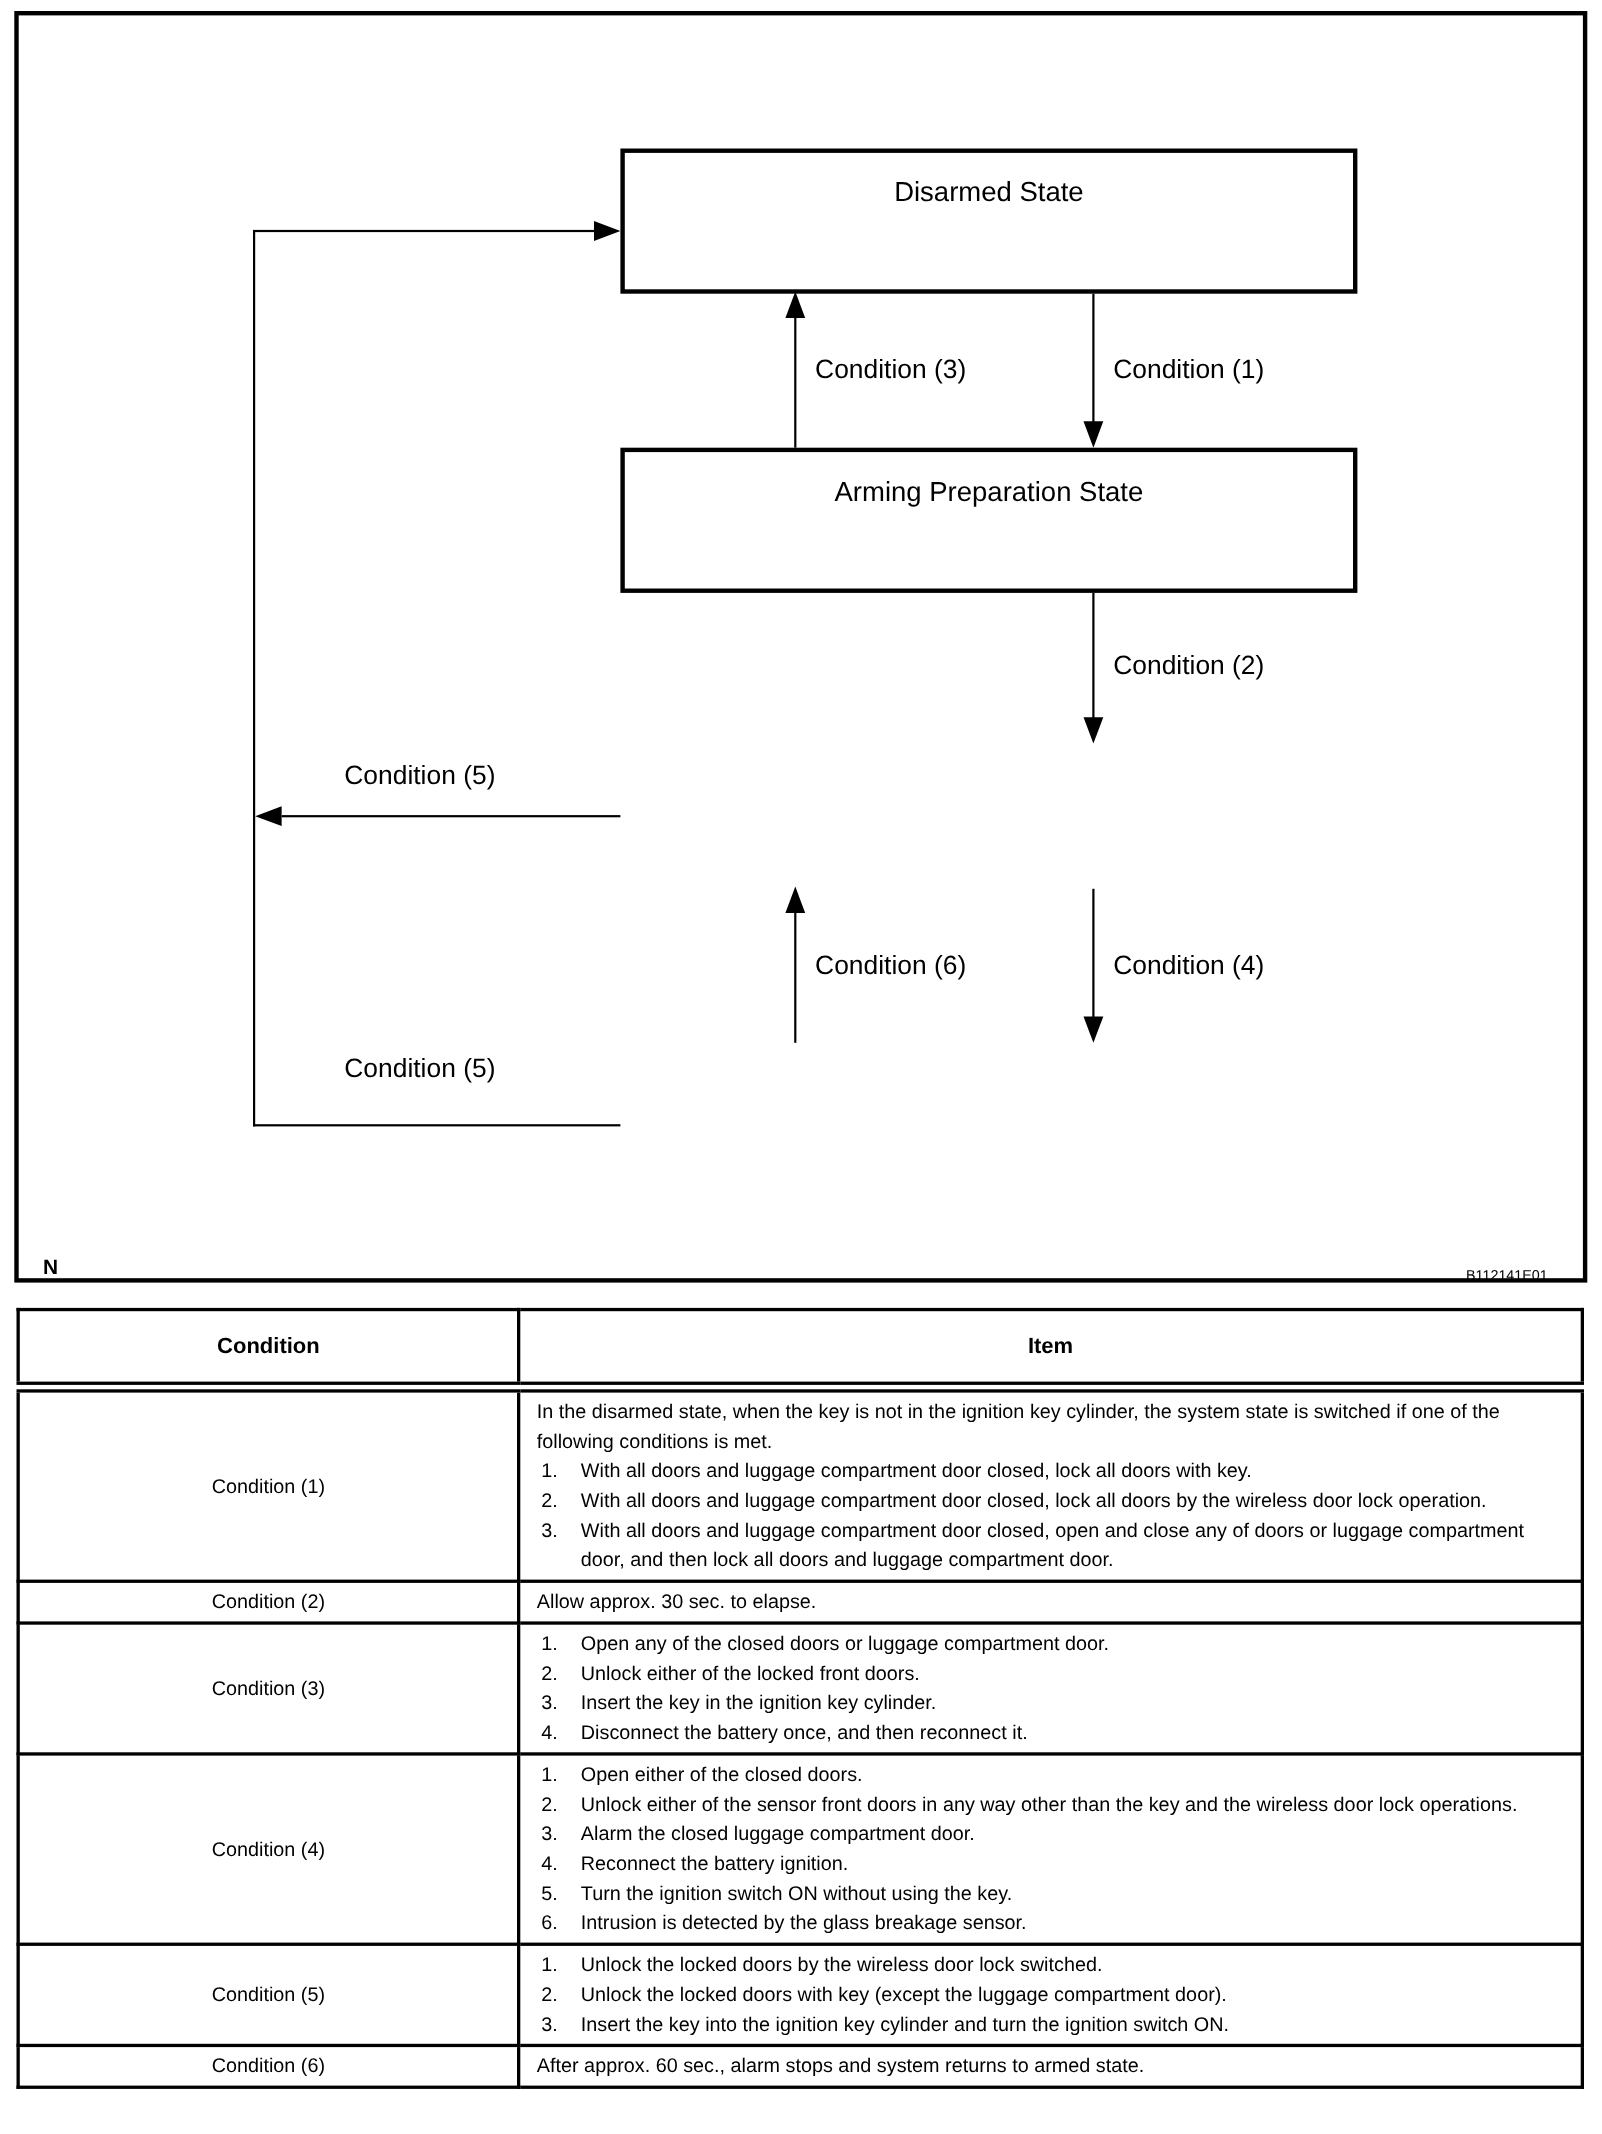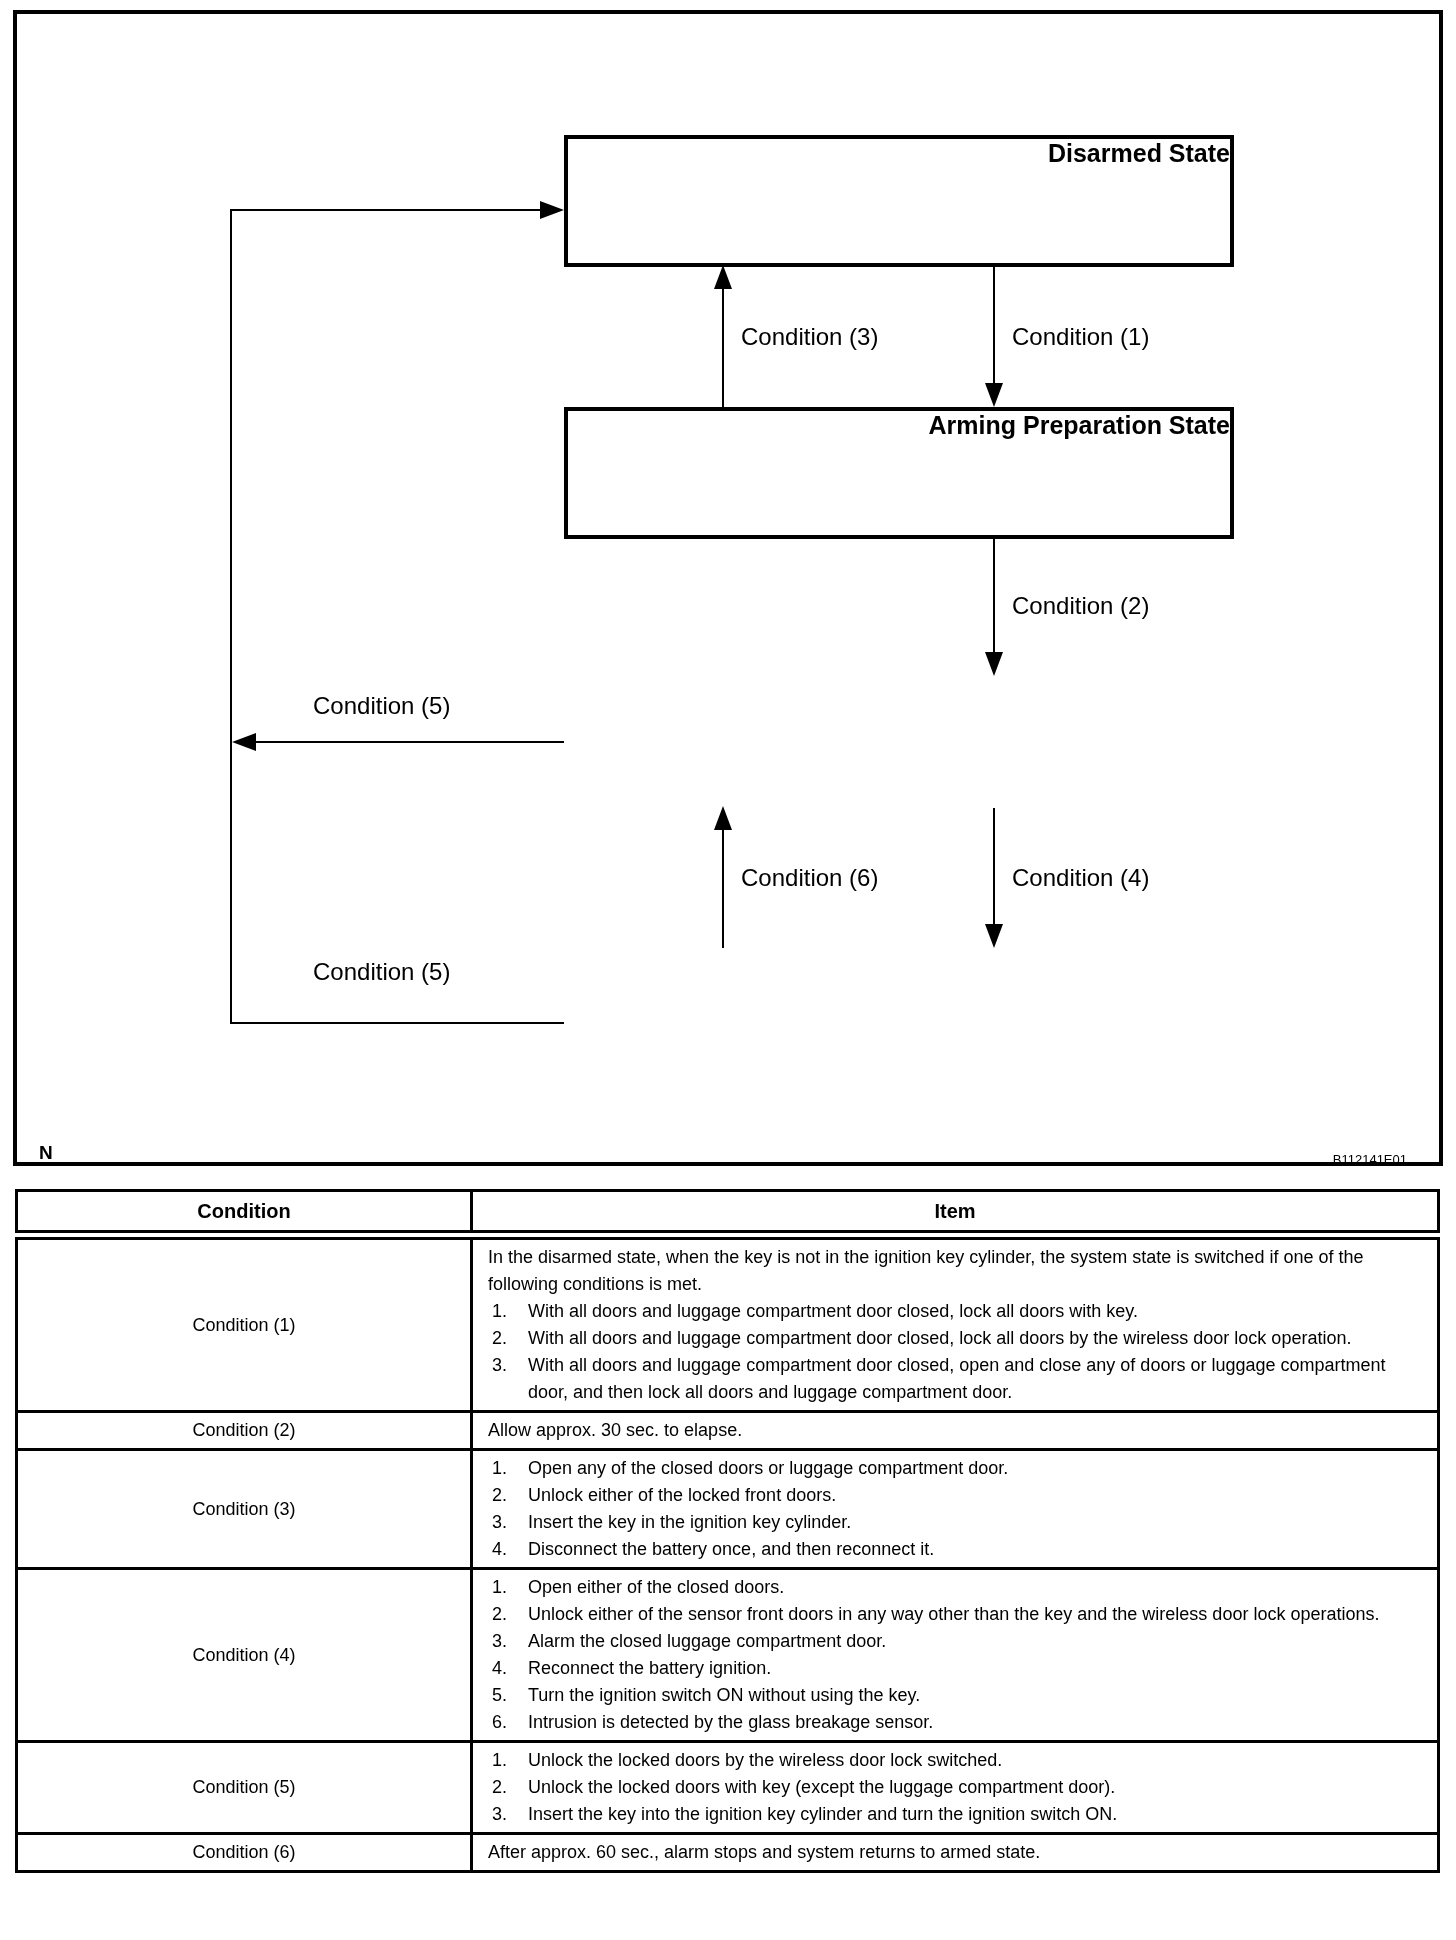--- a/index.html
+++ b/index.html
@@ -3,39 +3,39 @@
 <meta charset="utf-8">
 <style>
   html,body{margin:0;padding:0;background:#fff;}
   .page{position:relative;width:1456px;height:1940px;background:#ffffff;
         font-family:"Liberation Sans",sans-serif;color:#000;overflow:hidden;}
 
   
   .frame{position:absolute;left:13px;top:10px;width:1430px;height:1156px;
          border:4px solid #000;box-sizing:border-box;}
   .sbox{position:absolute;left:560px;width:670px;height:132px;border:4px solid #000;
-        box-sizing:border-box;text-align:right;
-        font-weight:bold;font-size:25px;background:#fff;}
+        box-sizing:border-box;text-align:center;padding-top:22px;
+        font-weight:normal;font-size:25px;background:#fff;}
   .vl{position:absolute;width:2px;background:#000;}
   .hl{position:absolute;height:2px;background:#000;}
   .arr{position:absolute;width:0;height:0;}
   .arr.up{border-left:9px solid transparent;border-right:9px solid transparent;border-bottom:24px solid #000;}
   .arr.down{border-left:9px solid transparent;border-right:9px solid transparent;border-top:24px solid #000;}
   .arr.left{border-top:9px solid transparent;border-bottom:9px solid transparent;border-right:24px solid #000;}
   .arr.right{border-top:9px solid transparent;border-bottom:9px solid transparent;border-left:24px solid #000;}
   .lbl{position:absolute;font-size:24px;white-space:nowrap;line-height:28px;}
   .corner-n{position:absolute;left:22px;top:1128px;font-size:19px;font-weight:bold;}
   .fig-code{position:absolute;right:32px;top:1138px;font-size:13px;}
 
   
   .ctable{position:absolute;left:15px;top:1189px;width:1425px;
           border-collapse:collapse;table-layout:fixed;font-size:18px;line-height:27px;}
   .ctable,.ctable th,.ctable td{border:3px solid #000;}
   .ctable th{height:38px;font-size:20px;font-weight:bold;text-align:center;
-             border-bottom:10px double #000;padding:0;}
+             border-bottom:10px double #000;padding:13px;}
   .ctable td{vertical-align:middle;padding:4px 10px 4px 15px;}
   .ctable td.cond{text-align:center;padding:4px 4px;}
   .col-cond{width:455px;}
   .nlist{list-style:none;margin:0;padding:0;counter-reset:n;}
   .nlist li{position:relative;padding-left:40px;counter-increment:n;}
   .nlist li::before{content:counter(n) ".";position:absolute;left:4px;}
   .intro{margin:0;}
 </style>
 </head>
 <body>

